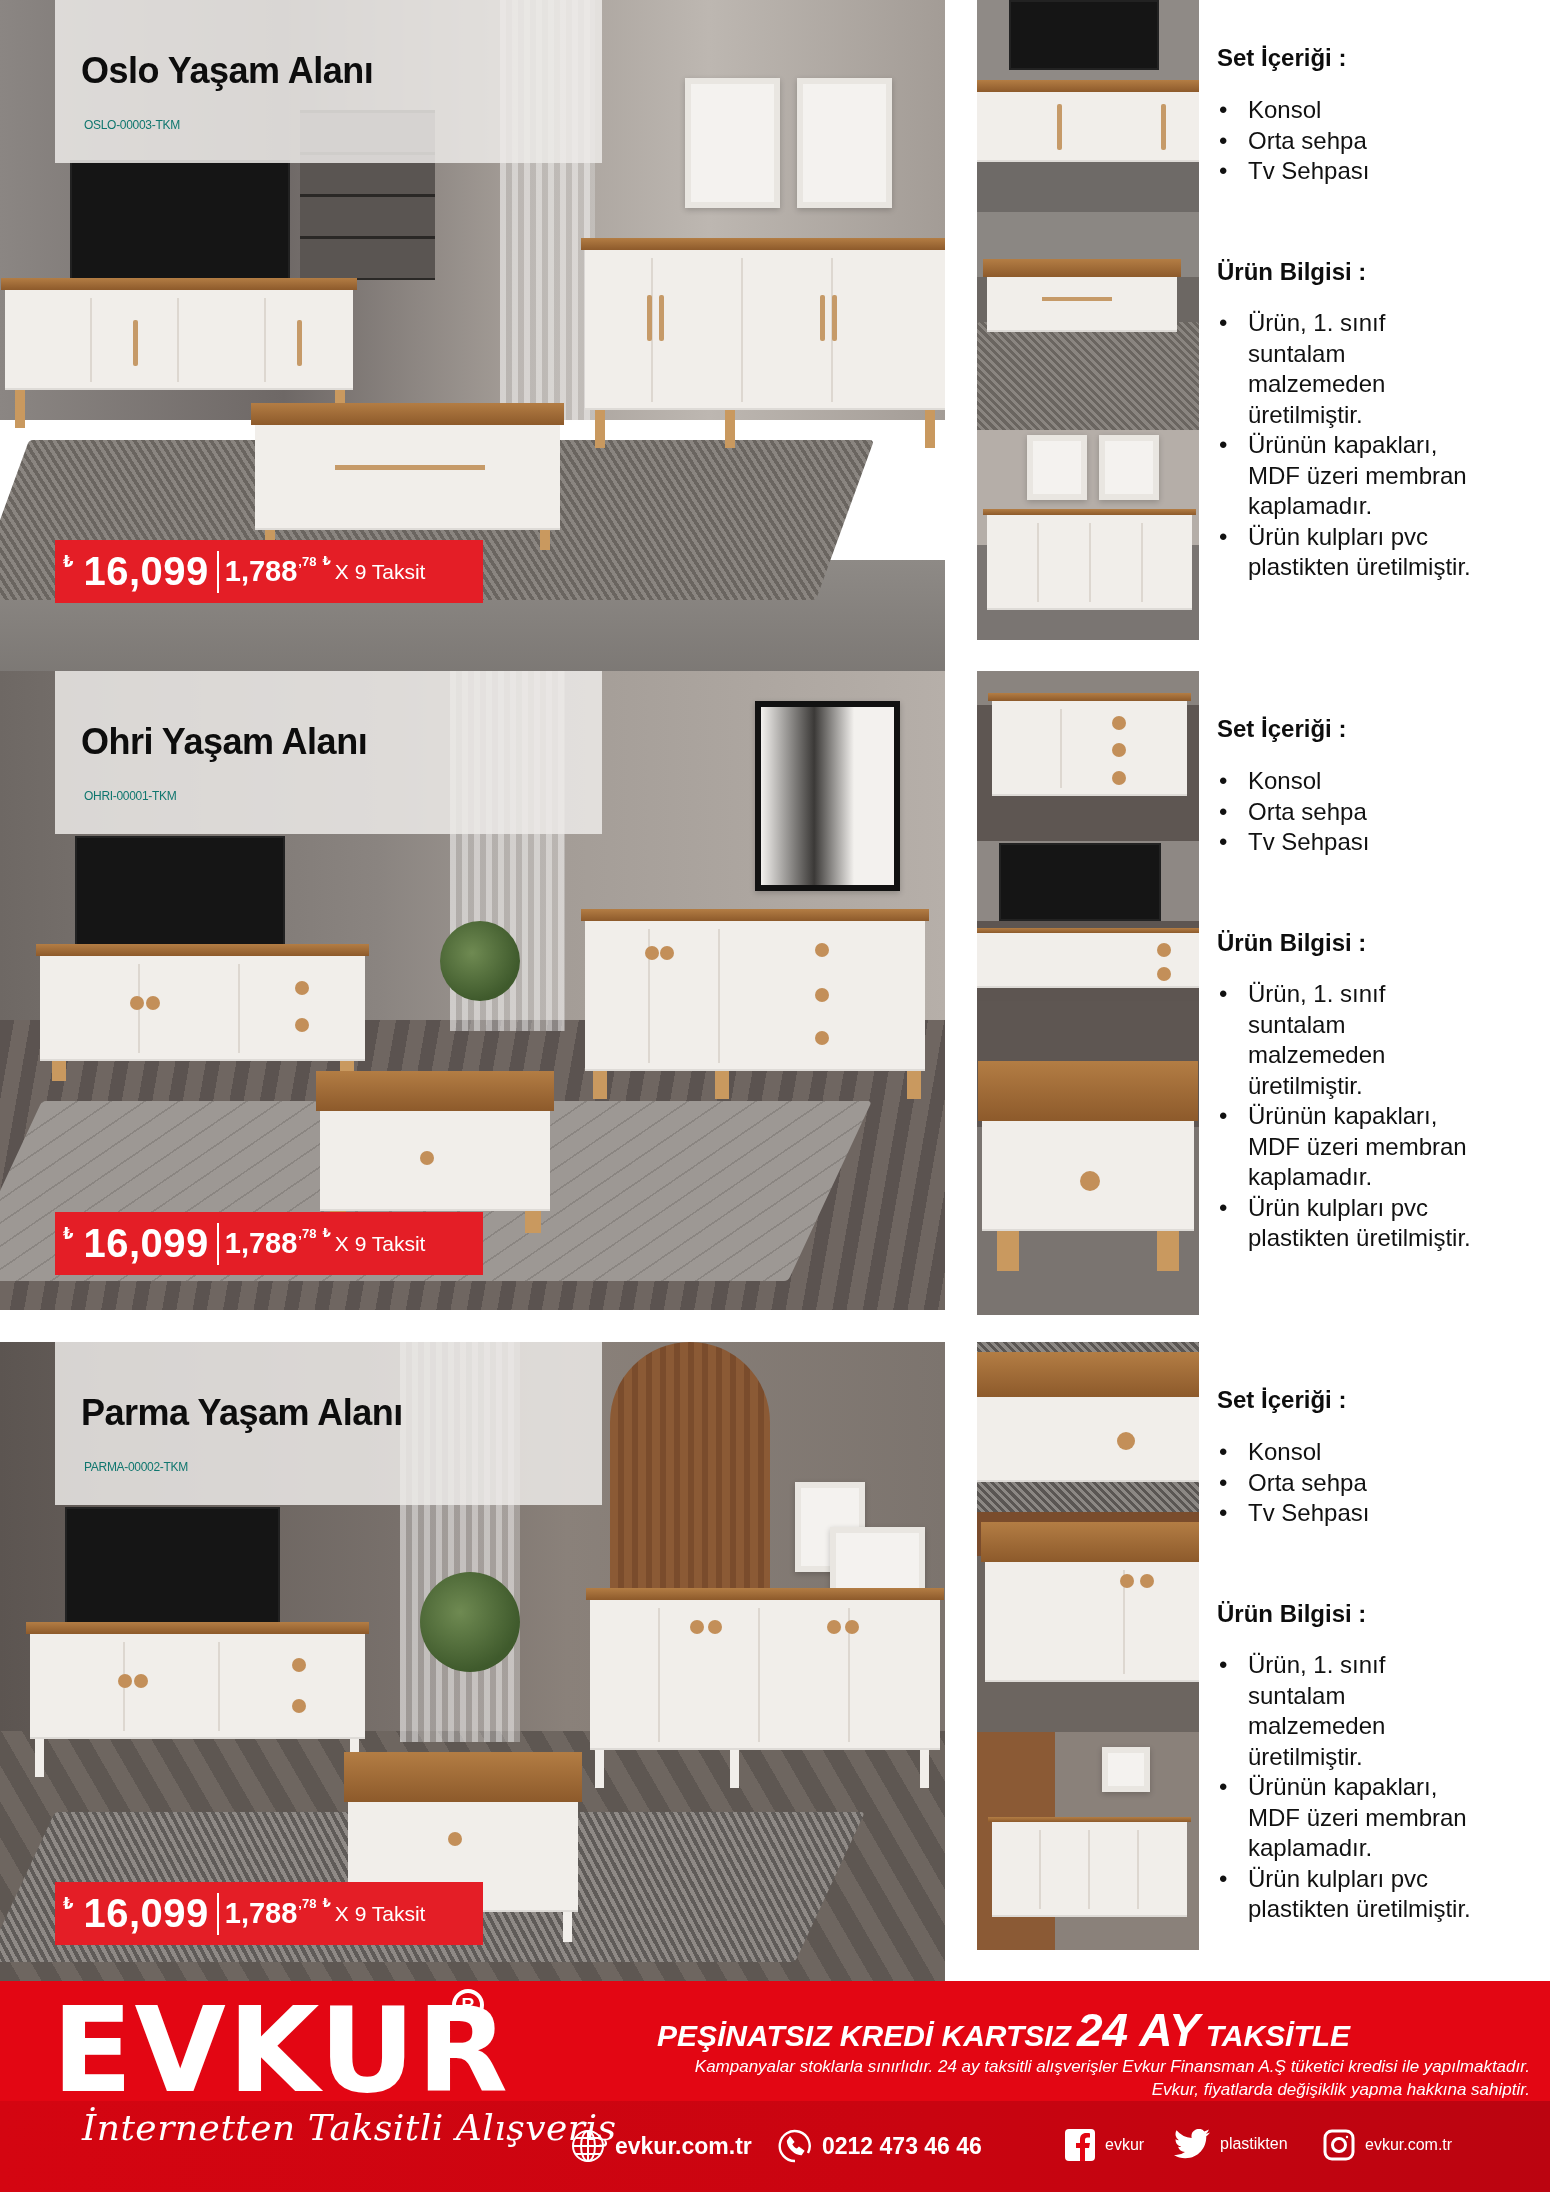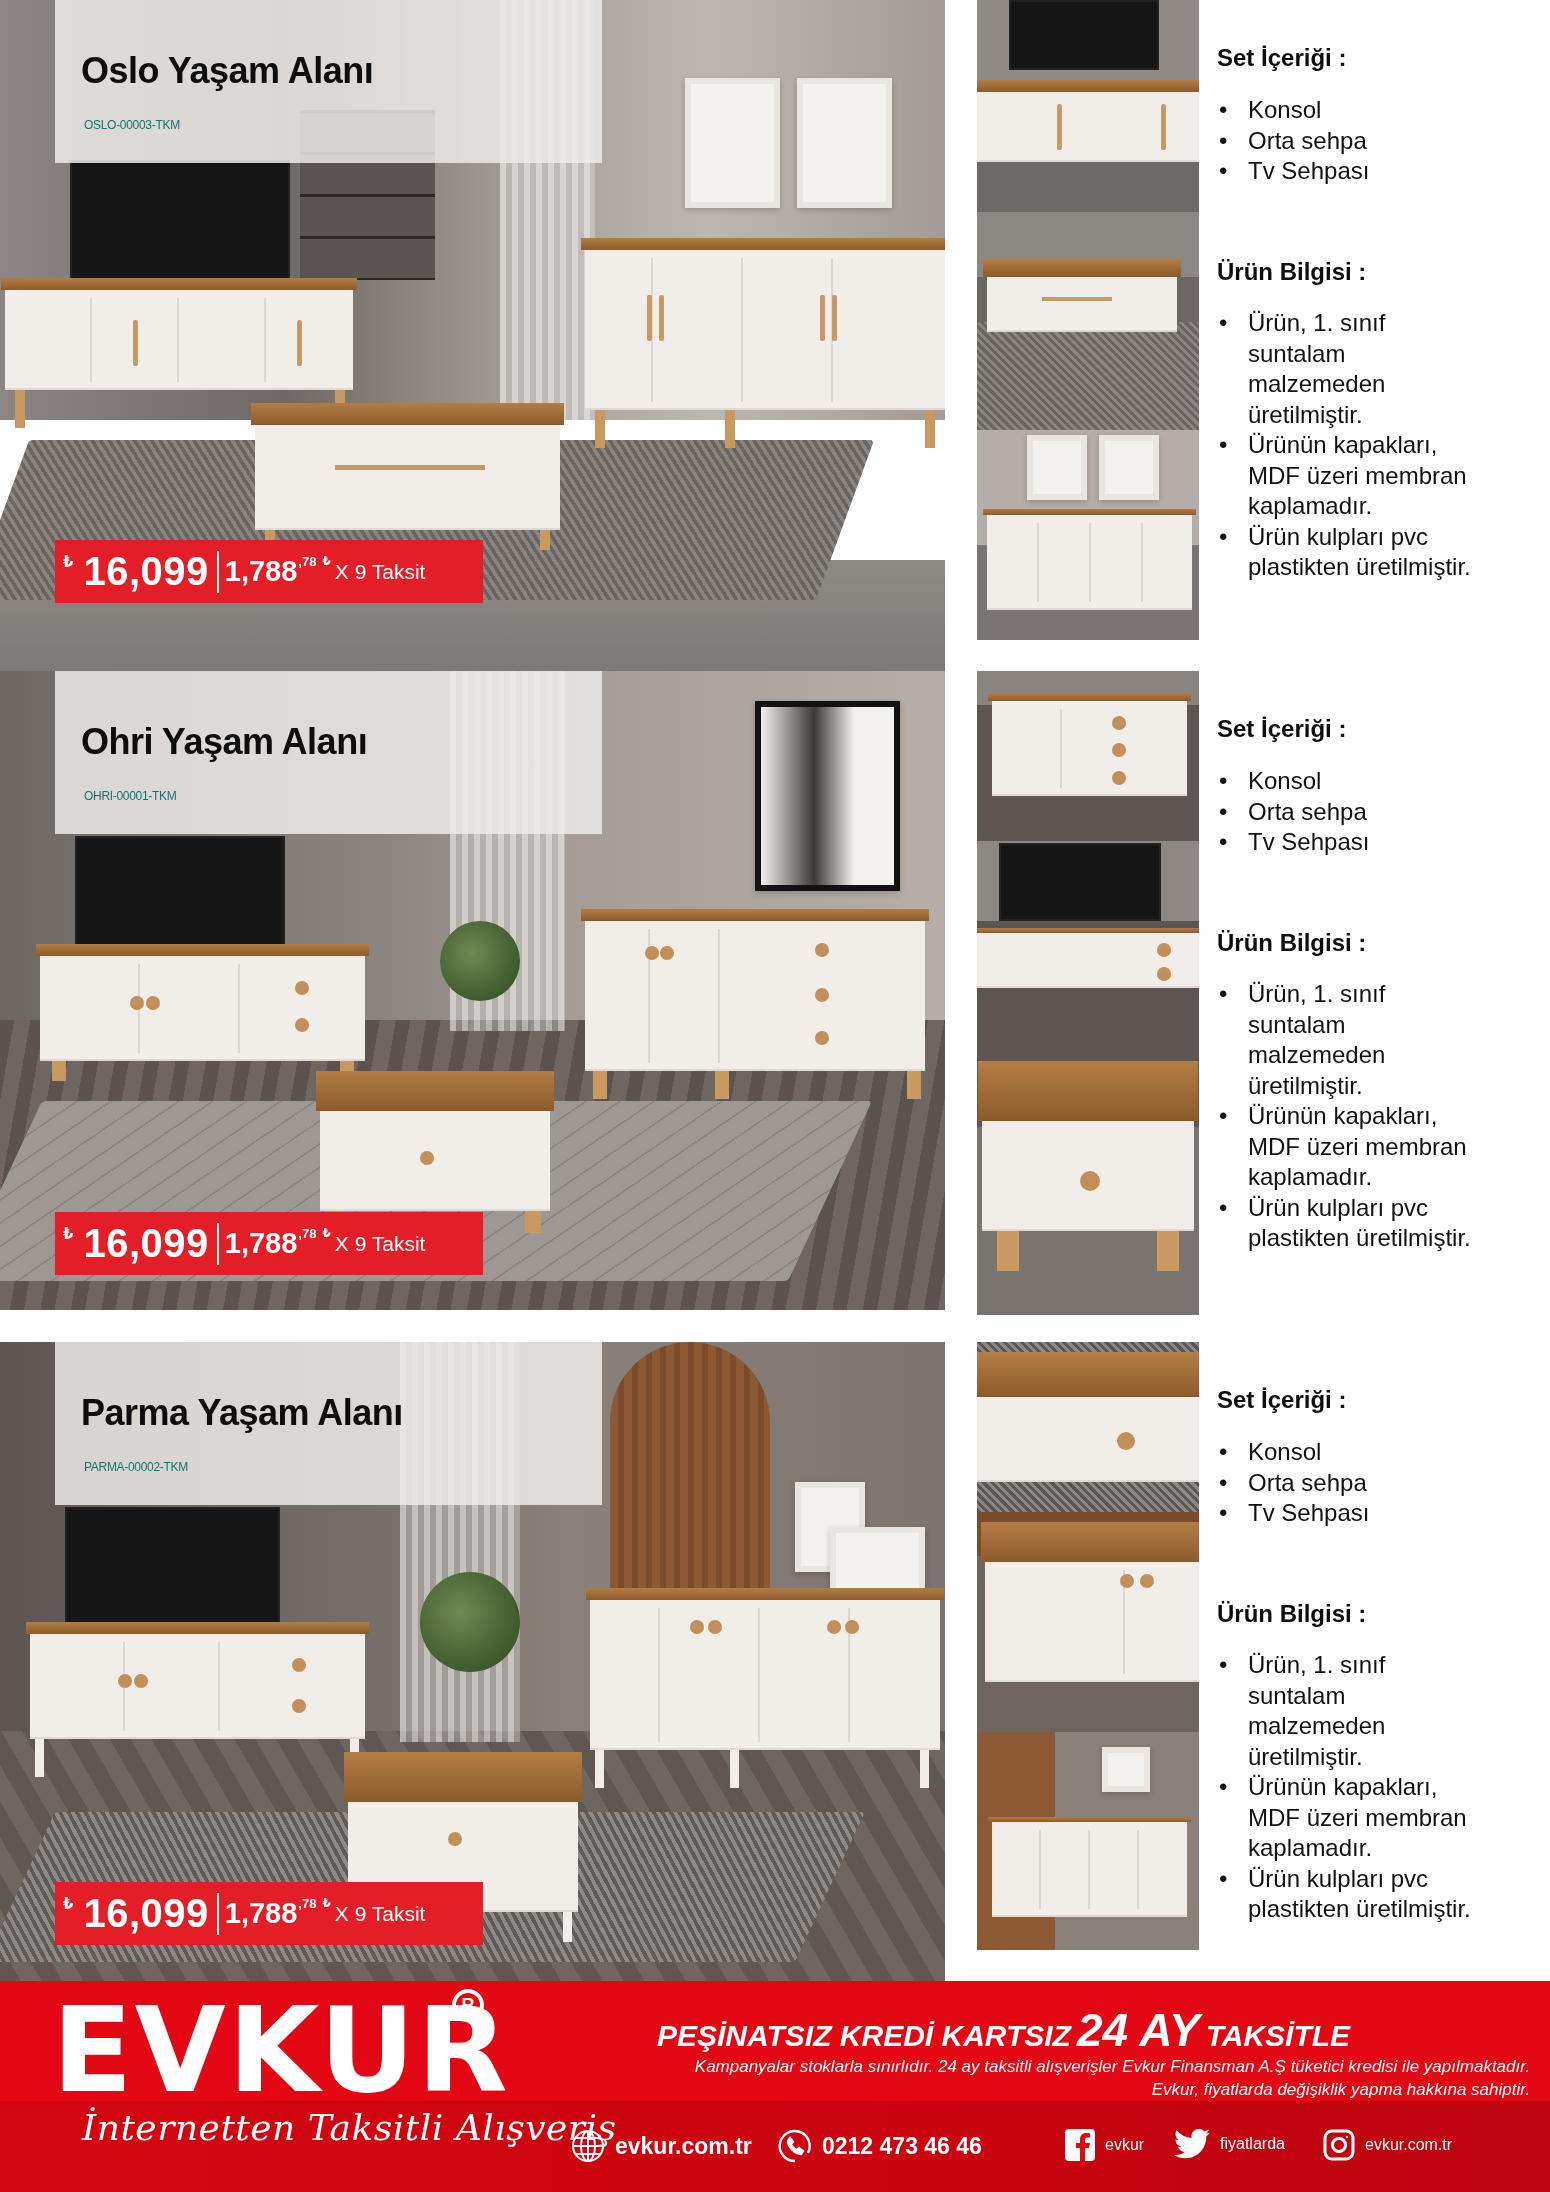--- a/index.html
+++ b/index.html
@@ -406,21 +406,21 @@
     <svg width="30" height="32" viewBox="0 0 30 32">
         <rect x="0" y="0" width="30" height="32" rx="4" fill="#fff"></rect>
         <path d="M20 32V19h4l1-5h-5v-3c0-1.5.5-2.5 2.5-2.5H25V4.2c-.5 0-2-.2-3.8-.2-3.8 0-6.2 2.3-6.2 6.4V14h-4v5h4v13z" fill="#e30613"></path>
       </svg>
     <span class="txt">evkur</span>
   </div>
   <div class="contact" style="left:1174px;">
     <svg width="36" height="30" viewBox="0 0 24 20">
         <path fill="#fff" d="M24 2.4a9.8 9.8 0 0 1-2.8.8A4.9 4.9 0 0 0 23.3.4a9.8 9.8 0 0 1-3.1 1.2A4.9 4.9 0 0 0 11.8 6 14 14 0 0 1 1.7.9a4.9 4.9 0 0 0 1.5 6.6 4.9 4.9 0 0 1-2.2-.6v.1a4.9 4.9 0 0 0 3.9 4.8 4.9 4.9 0 0 1-2.2.1 4.9 4.9 0 0 0 4.6 3.4A9.9 9.9 0 0 1 0 17.3 14 14 0 0 0 7.5 19.5c9.1 0 14-7.5 14-14v-.6A10 10 0 0 0 24 2.4z"></path>
       </svg>
-    <span class="txt">fiyatlarda</span>
+    <span class="txt">plastikten</span>
   </div>
   <div class="contact" style="left:1323px;">
     <svg width="32" height="32" viewBox="0 0 32 32" fill="none" stroke="#fff" stroke-width="3">
         <rect x="2" y="2" width="28" height="28" rx="7"></rect>
         <circle cx="16" cy="16" r="6.5"></circle>
         <circle cx="24" cy="8" r="1.2" fill="#fff" stroke="none"></circle>
       </svg>
     <span class="txt">evkur.com.tr</span>
   </div>
 </div>

